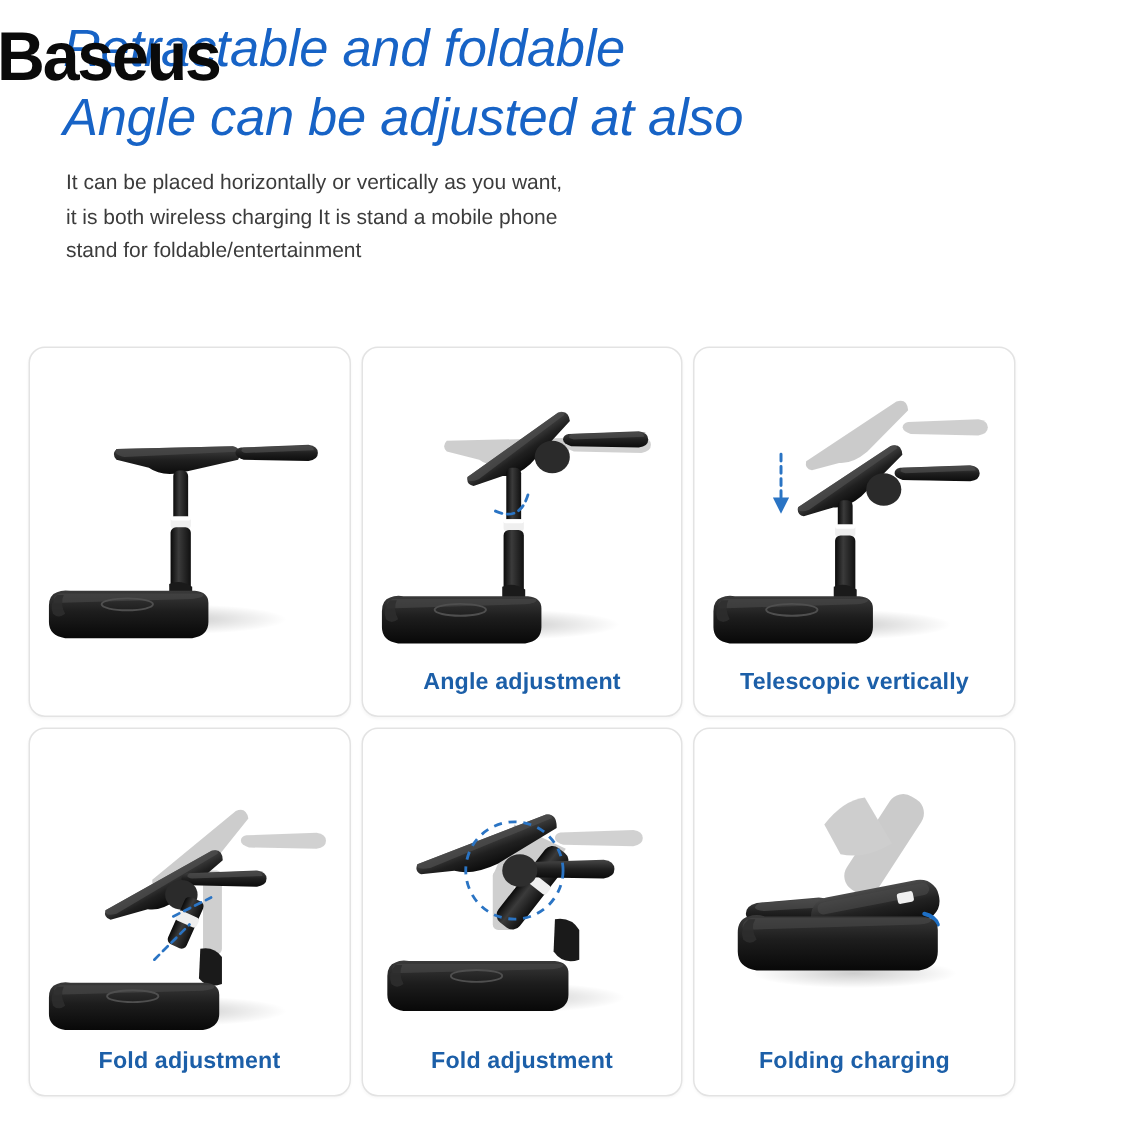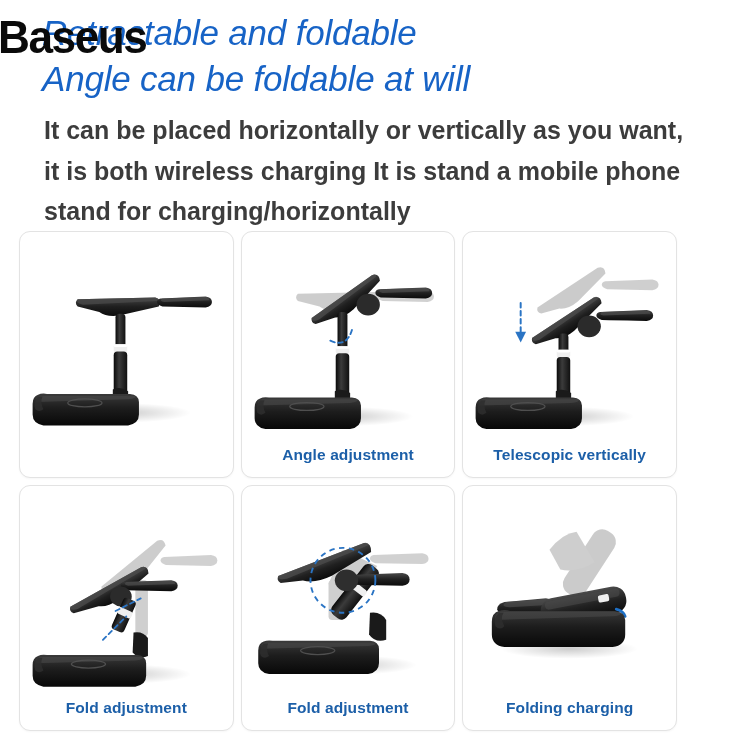--- a/index.html
+++ b/index.html
@@ -39,23 +39,23 @@
     z-index: 2;
   }
   .headline div { white-space: nowrap; font-style: italic; }
 
   
   .bodycopy {
     position: absolute;
     left: 44px; top: 110px;
     width: 680px;
     color: #3c3c3c;
-    font-size: 25px;
+    font-size: 14px;
     line-height: 1.62;
-    font-weight: 700;
+    font-weight: 400;
   }
   .bodycopy div { white-space: nowrap; }
 
   
   .grid {
     position: absolute;
     left: 19px; top: 231px;
     width: 658px; height: 500px;
     display: grid;
     grid-template-columns: repeat(3, 1fr);
@@ -86,29 +86,29 @@
     letter-spacing: 0.1px;
   }
 </style>
 </head>
 <body>
 
 <div id="page">
 
   <div class="headline">
     <div>Retractable and foldable</div>
-    <div>Angle can be foldable at will</div>
+    <div>Angle can be adjusted at also</div>
   </div>
 
   <div class="watermark">Baseus</div>
 
   <div class="bodycopy">
     <div>It can be placed horizontally or vertically as you want,</div>
     <div>it is both wireless charging It is stand a mobile phone</div>
-    <div>stand for charging/horizontally</div>
+    <div>stand for foldable/entertainment</div>
   </div>
 
   <div class="grid">
 
     <div class="panel">
       <div class="stage">
         <svg viewBox="0 0 236 246" preserveAspectRatio="xMidYMid meet">
           <defs>
             <linearGradient id="baseG1" x1="0" y1="0" x2="0" y2="1">
               <stop offset="0" stop-color="#3a3a3a"></stop>

